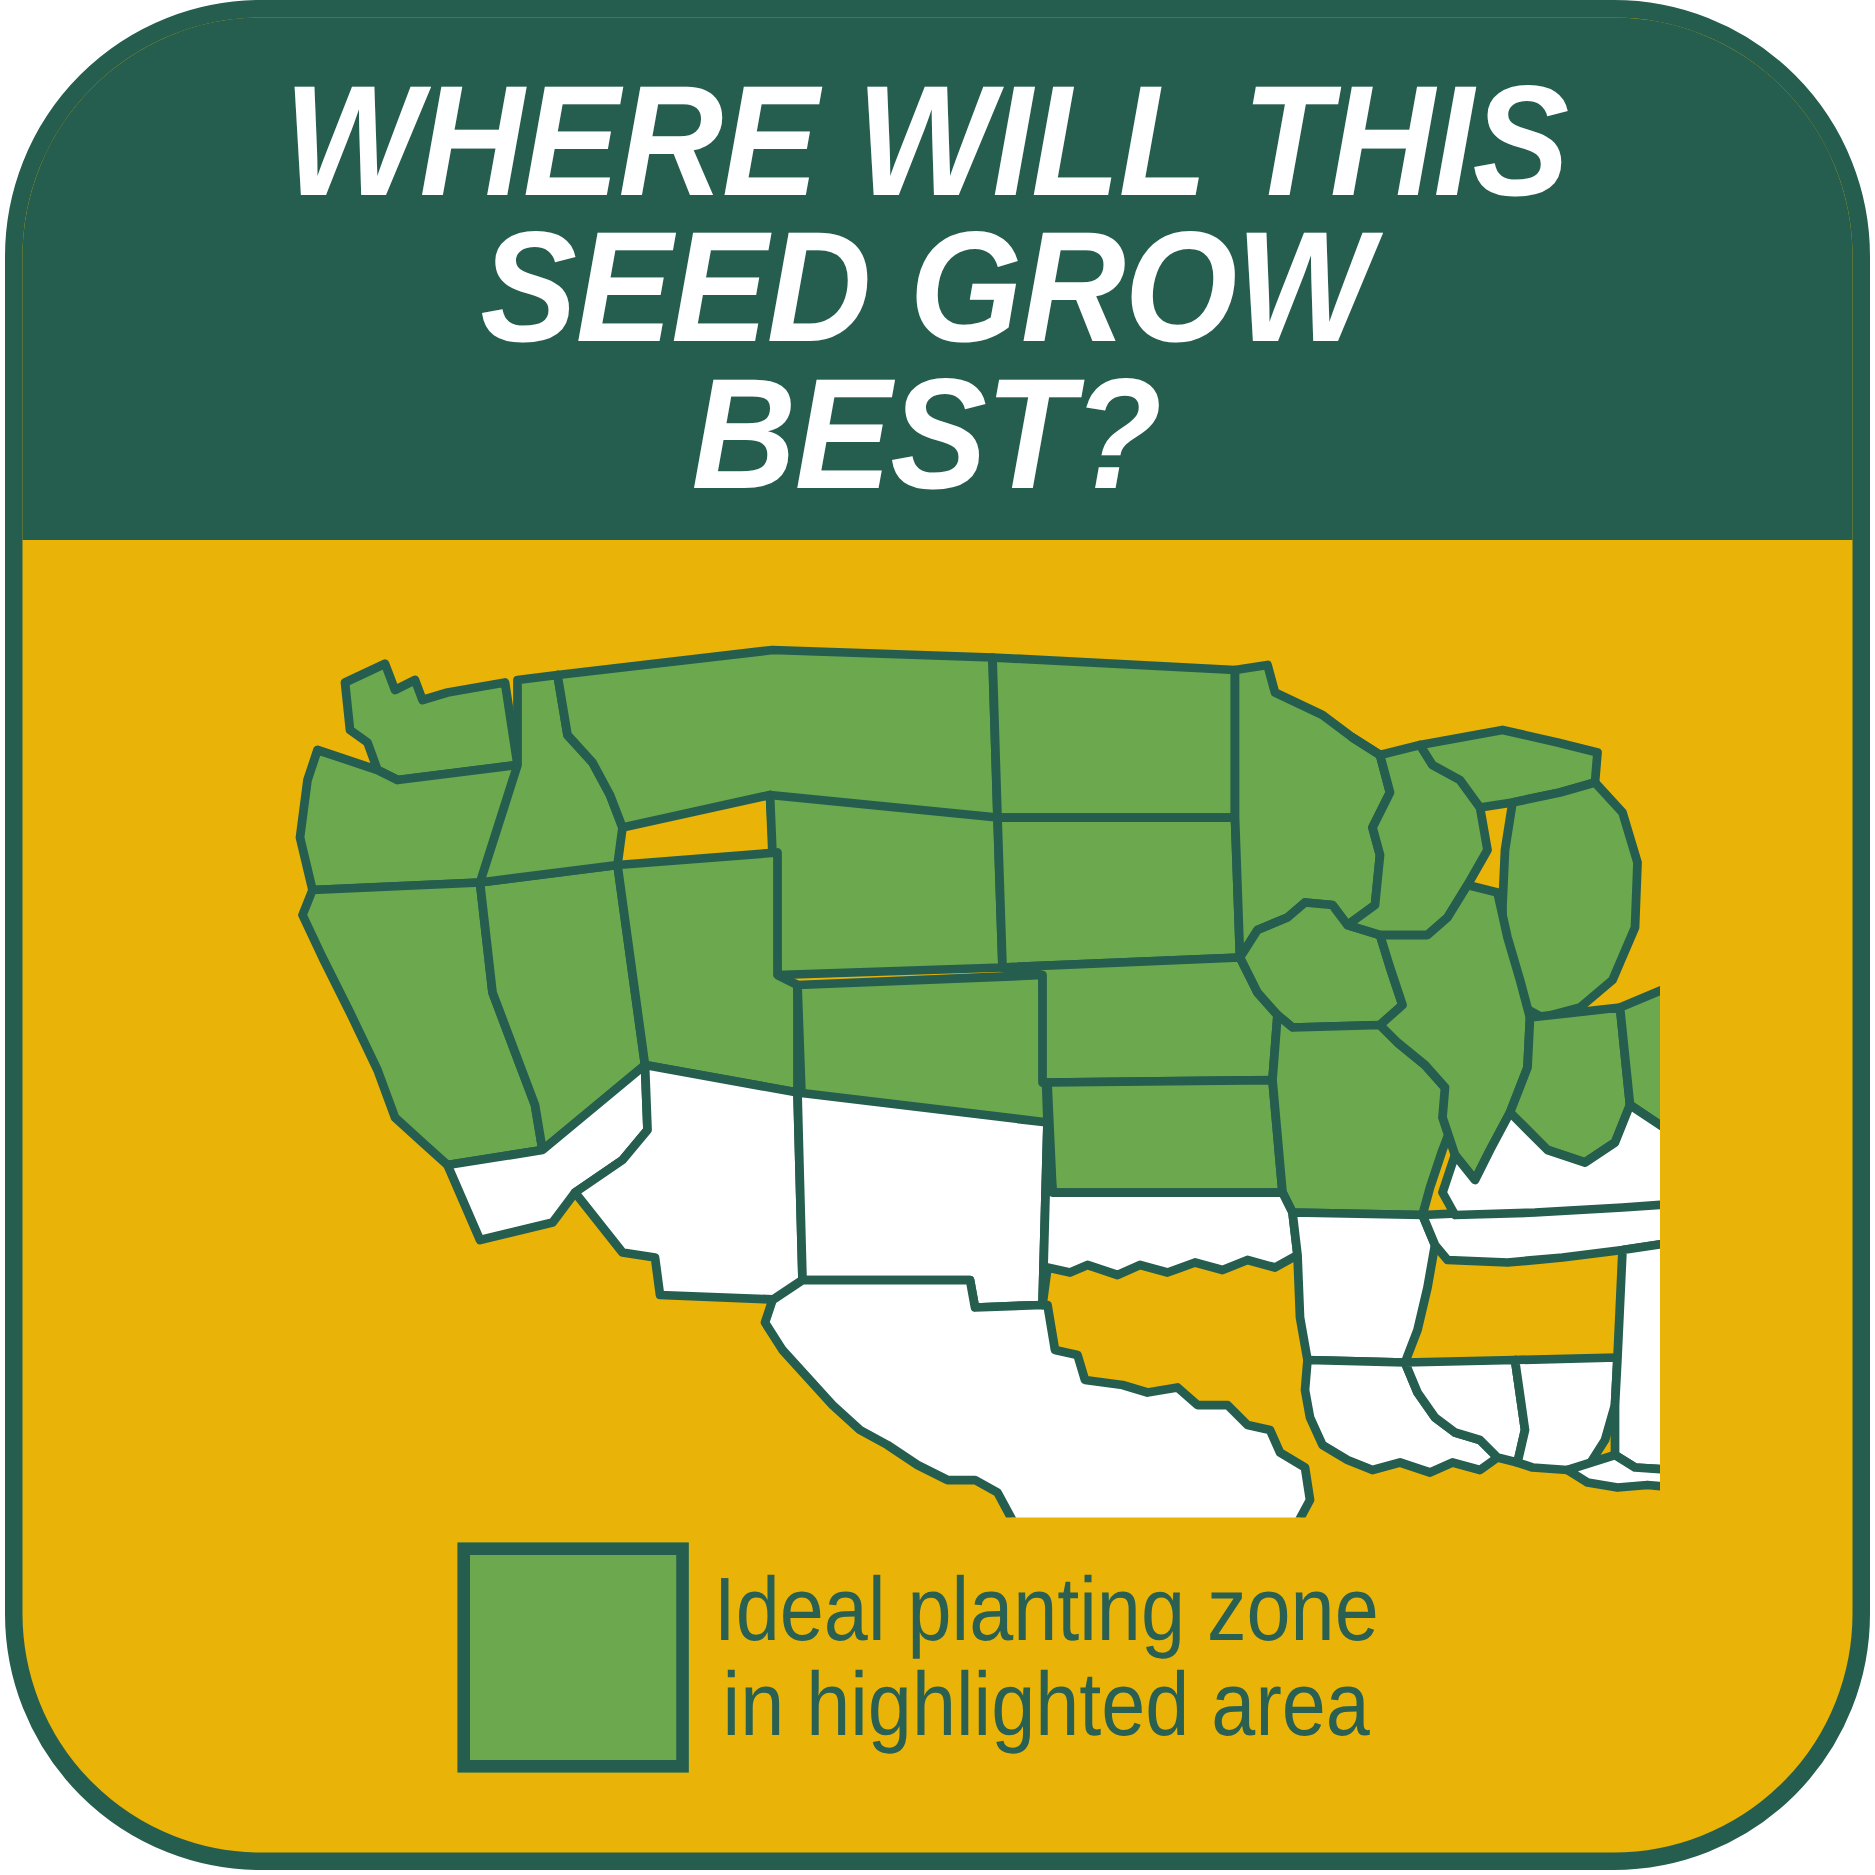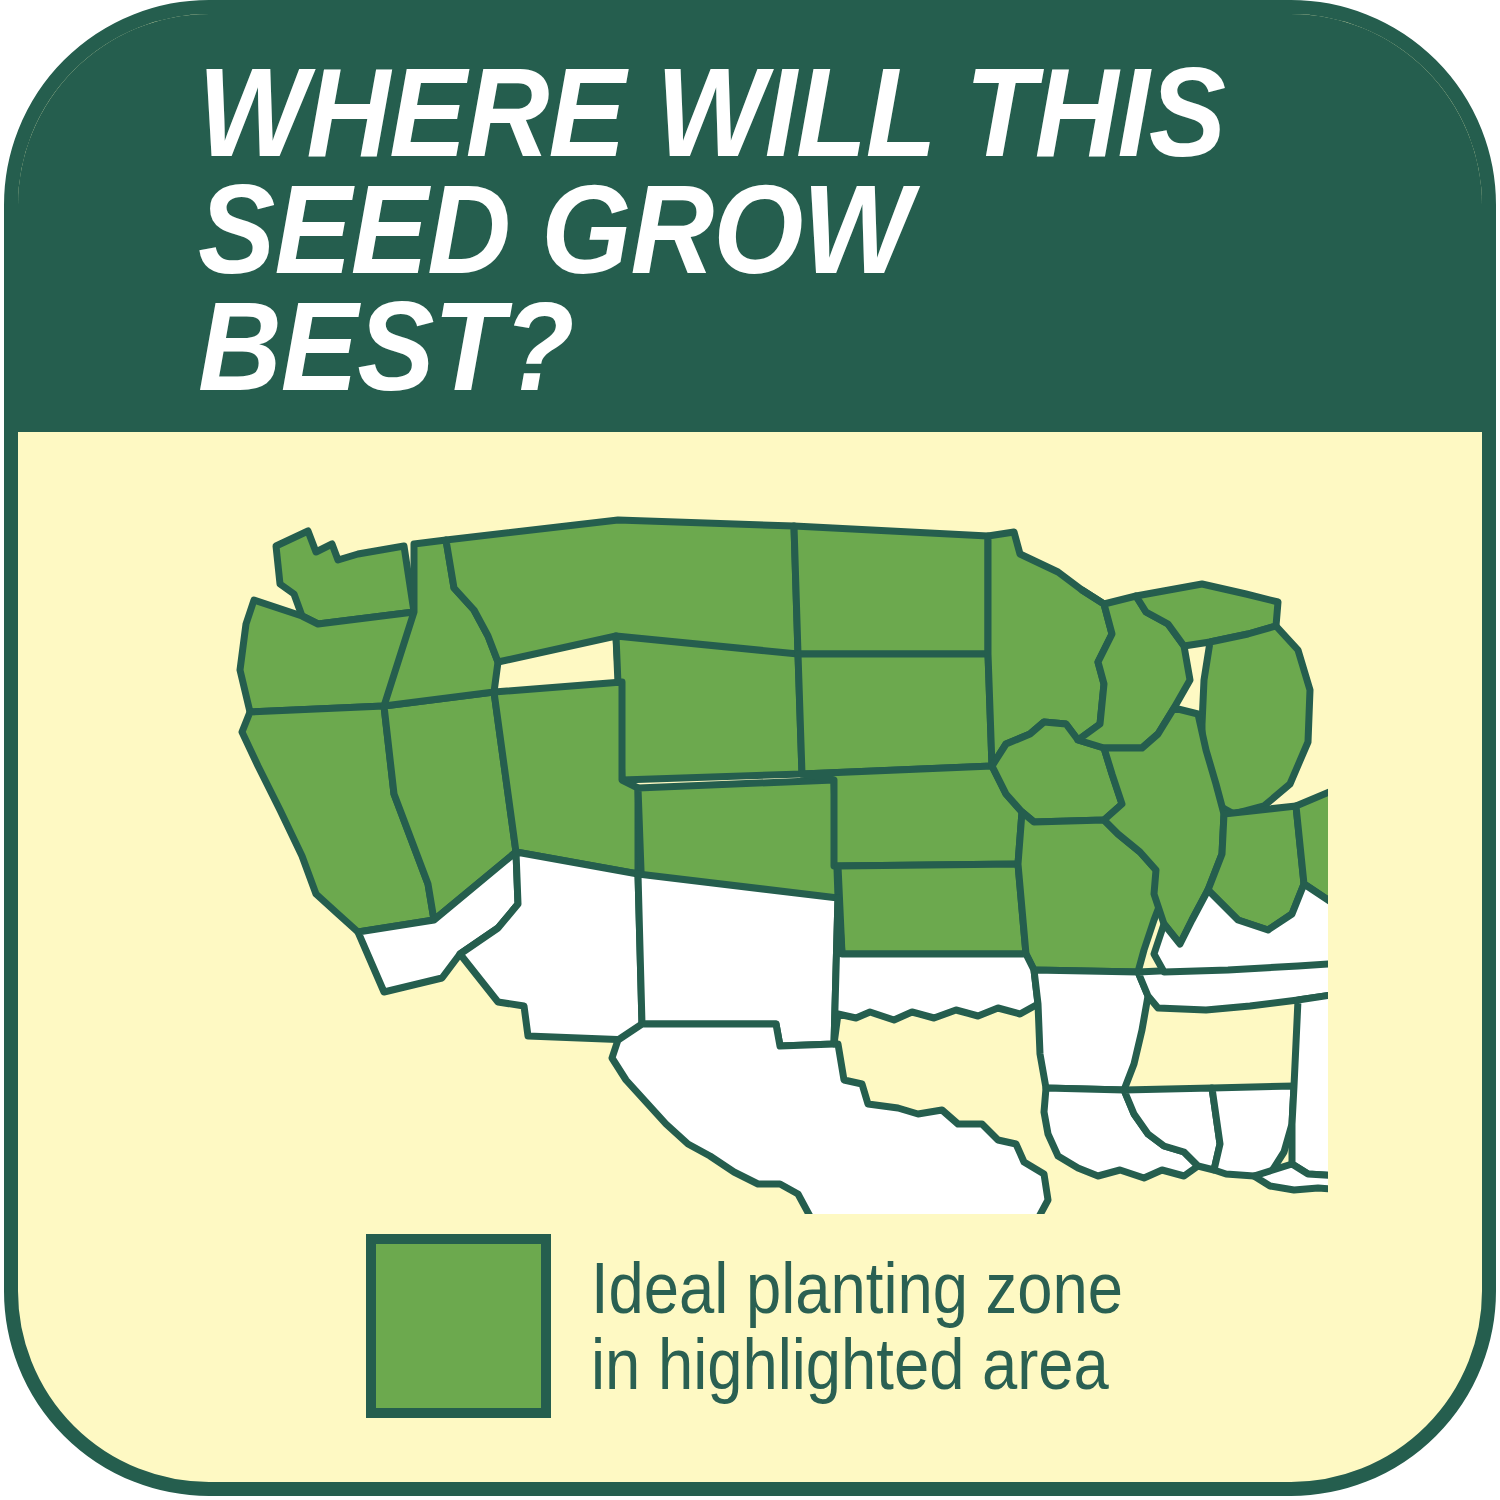--- a/index.html
+++ b/index.html
@@ -19,22 +19,23 @@
   
   .card {
     position: absolute;
     left: 4px;
     top: 0px;
     width: 1492px;
     height: 1496px;
     box-sizing: border-box;
     border: 14px solid #255E4E;
     border-radius: 205px;
-    background: #fef9c3;
+    background: #eab308;
     overflow: hidden;
+    text-align: center;
   }
 
   
   .header {
     position: absolute;
     left: -16px;
     top: -16px;
     width: 1524px;
     height: 434px;
     background: #255E4E;
@@ -69,21 +70,21 @@
   }
   .map-wrap svg { display: block; width: 100%; height: 100%; }
 
   
   .legend {
     position: absolute;
     left: 348px;
     top: 1220px;
     display: flex;
     align-items: center;
-    gap: 40px;
+    gap: 20px;
   }
   .legend-swatch {
     width: 185px;
     height: 184px;
     box-sizing: border-box;
     background: #6CA94E;
     border: 10px solid #255E4E;
     flex: 0 0 auto;
   }
   .legend-text {

